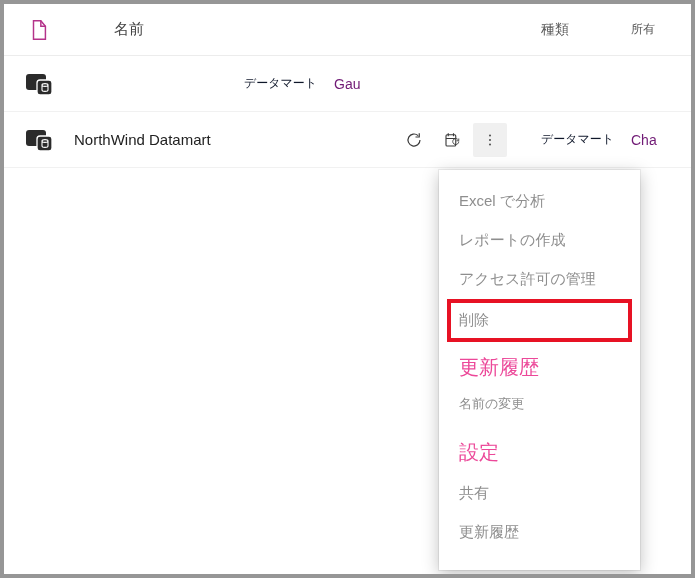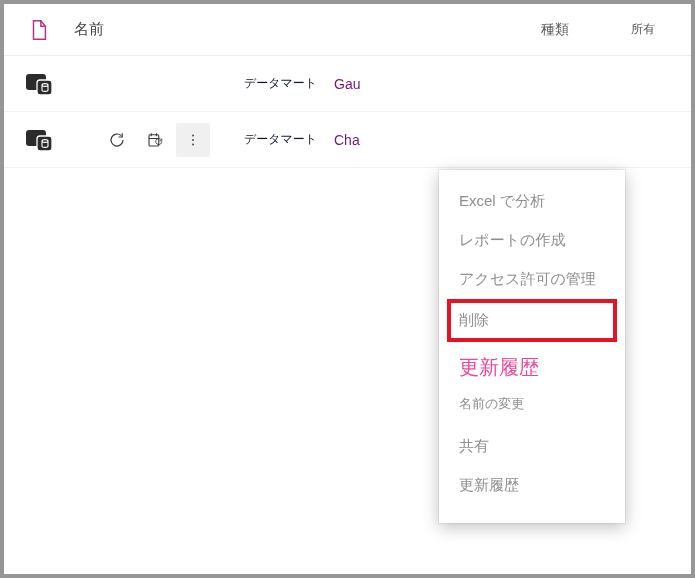--- a/index.html
+++ b/index.html
@@ -22,21 +22,21 @@
     align-items: center;
     height: 56px;
     border-bottom: 1px solid #f1f1f1;
   }
   .header-row { height: 52px; border-bottom: 1px solid #ececec; }
   .icon-col { width: 70px; display:flex; align-items:center; justify-content:center; }
   .name-col { flex: 1; font-size: 15px; color:#222; }
   .actions-col { width: 140px; display:flex; align-items:center; justify-content:flex-end; gap:4px; padding-right:4px; }
   .kind-col { width: 120px; font-size: 12px; color:#0f172a; padding-left:30px; }
   .owner-col { width: 60px; font-size: 14px; color:#701a75; overflow:hidden; white-space:nowrap; }
-  .header-row .name-col { color:#444; font-size:15px; padding-left:0; }
+  .header-row .name-col { color:#444; font-size:15px; padding-left:0;margin-left:40px; }
   .header-row .icon-col svg { }
   .header-row .kind-col { font-size:14px; color:#555; }
   .header-row .owner-col { font-size:12px; color:#555; }
 
   .icon-btn {
     width:34px; height:34px;
     display:flex; align-items:center; justify-content:center;
     border-radius:2px;
     cursor:pointer;
   }
@@ -46,21 +46,21 @@
   .dm-icon {
     width:28px; height:24px;
     display:flex; align-items:center; justify-content:center;
   }
 
   
   .menu {
     position:absolute;
     left: 435px;
     top: 166px;
-    width: 186px;
+    width: 201px;
     background:#fff;
     box-shadow: 0 4px 16px rgba(0,0,0,0.25), 0 0 0 1px rgba(0,0,0,0.06);
     padding: 12px 0 18px 0;
   }
   .menu-item {
     padding: 10px 20px;
     font-size: 15px;
     color:#8e8e8e;
     cursor:pointer;
     white-space:nowrap;
@@ -110,20 +110,21 @@
   <div class="row">
     <div class="icon-col">
       <span class="dm-icon">
         <svg width="28" height="24" viewBox="0 0 28 24">
           <rect x="1" y="2" width="20" height="16" rx="3" fill="#2b2b2b"></rect>
           <rect x="12" y="8" width="15" height="15" rx="3" fill="#2b2b2b" stroke="#fff" stroke-width="1.3"></rect>
           <path d="M17 13 a3 1.4 0 1 0 6 0 a3 1.4 0 1 0 -6 0 M17 13 v5 a3 1.4 0 0 0 6 0 v-5" fill="none" stroke="#fff" stroke-width="1.1"></path>
         </svg>
       </span>
     </div>
+    <div class="name-col">NorthWind Datamart</div>
     <div class="actions-col">
       <div class="icon-btn">
         <svg viewBox="0 0 24 24">
           <path d="M20 12 a8 8 0 1 1 -2.5 -5.8" stroke-width="1.6"></path>
           <path d="M19 3 v5 h-5" stroke-width="1.6"></path>
         </svg>
       </div>
       <div class="icon-btn">
         <svg viewBox="0 0 24 24">
           <rect x="4" y="5" width="13" height="15" rx="1.5" stroke-width="1.5"></rect>
@@ -143,17 +144,18 @@
     <div class="owner-col">Cha</div>
   </div>
 
   <div class="menu">
     <div class="menu-item">Excel で分析</div>
     <div class="menu-item">レポートの作成</div>
     <div class="menu-item">アクセス許可の管理</div>
     <div class="menu-item highlight">削除</div>
     <div class="menu-item lg">更新履歴</div>
     <div class="menu-item sm">名前の変更</div>
+    <div class="menu-item lg">設定</div>
     <div class="menu-item">共有</div>
     <div class="menu-item">更新履歴</div>
   </div>
 
 </div>
 
 </body></html>

